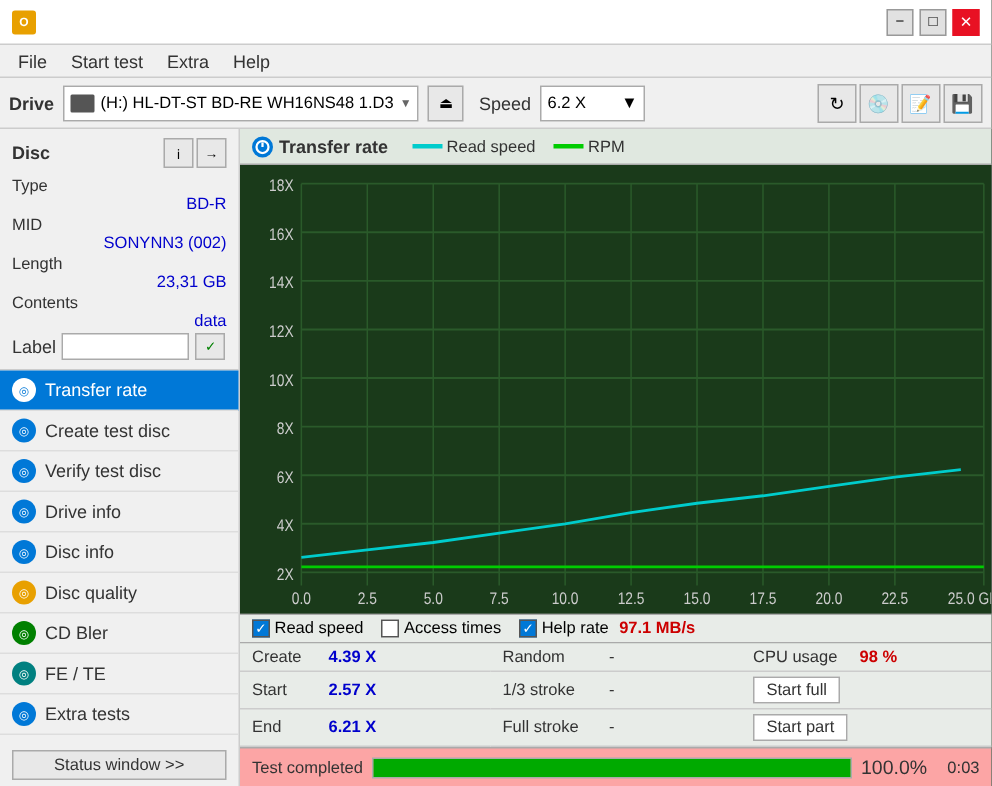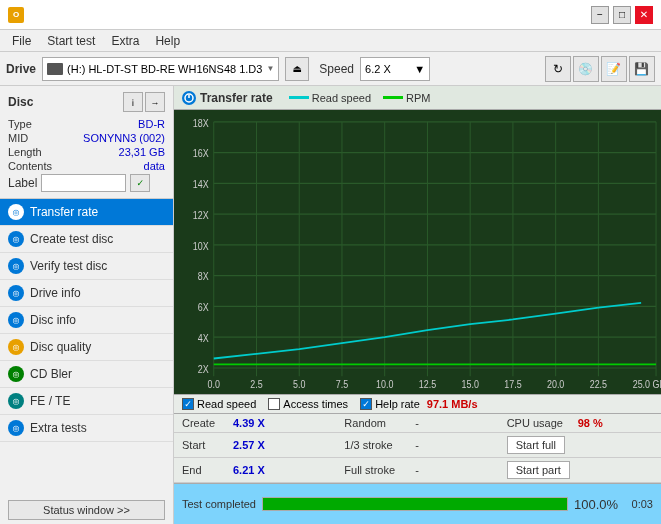--- a/index.html
+++ b/index.html
@@ -67,37 +67,37 @@
     .toolbar-icon-btn { width: 26px; height: 26px; border: 1px solid #aaa; background: #e8e8e8; display: flex; align-items: center; justify-content: center; cursor: pointer; font-size: 12px; }
 
     
     .main-content {
       display: flex;
       height: calc(524px - 30px - 22px - 34px);
     }
 
     
     .sidebar {
-      width: 174px;
+      width: 160px;
       background: #f0f0f0;
       border-right: 1px solid #ccc;
       display: flex;
       flex-direction: column;
     }
 
     
     .disc-panel {
       padding: 6px 8px;
       border-bottom: 1px solid #ccc;
     }
     .disc-header { display: flex; align-items: center; justify-content: space-between; margin-bottom: 6px; }
     .disc-title { font-weight: bold; font-size: 12px; color: #333; }
     .disc-icons { display: flex; gap: 2px; }
     .disc-icon-btn { width: 20px; height: 20px; border: 1px solid #aaa; background: #e8e8e8; display: flex; align-items: center; justify-content: center; cursor: pointer; font-size: 9px; }
-    .disc-row { display: flex; justify-content: space-between; margin-bottom: 2px; font-size: 11px; }
+    .disc-row { display: flex; justify-content: space-between; margin-bottom: 2px; font-size: 11px; flex-direction: column; }
     .disc-key { color: #333; }
     .disc-val { color: #0000cc; text-align: right; }
     .label-row { display: flex; align-items: center; gap: 4px; margin-top: 2px; }
     .label-input { border: 1px solid #aaa; background: white; width: 85px; height: 18px; font-size: 10px; padding: 1px 2px; }
     .label-ok-btn { width: 20px; height: 18px; border: 1px solid #aaa; background: #e8e8e8; display: flex; align-items: center; justify-content: center; cursor: pointer; font-size: 9px; color: #008000; }
 
     
     .nav-menu { flex: 1; }
     .nav-item {
       display: flex;
@@ -210,22 +210,22 @@
       color: #333;
       white-space: nowrap;
     }
     .cpu-val { color: #cc0000; font-weight: bold; }
 
     
     .progress-area {
       display: flex;
       align-items: center;
       gap: 6px;
-      padding: 20px 8px;
-      background: #7dd3fc;
+      padding: 8px 8px;
+      background: #fca5a5;
       border-top: 1px solid #aaa;
       height: 26px;
     }
     .status-text { font-size: 11px; color: #333; white-space: nowrap; }
     .progress-bar-outer { flex: 1; height: 14px; border: 1px solid #aaa; background: #e0e0e0; }
     .progress-bar-inner { height: 100%; background: #00aa00; width: 100%; }
     .progress-pct { font-size: 13px; color: #333; width: 38px; text-align: right; }
     .time-val { font-size: 11px; color: #333; width: 35px; text-align: right; }
   </style>
 </head>

